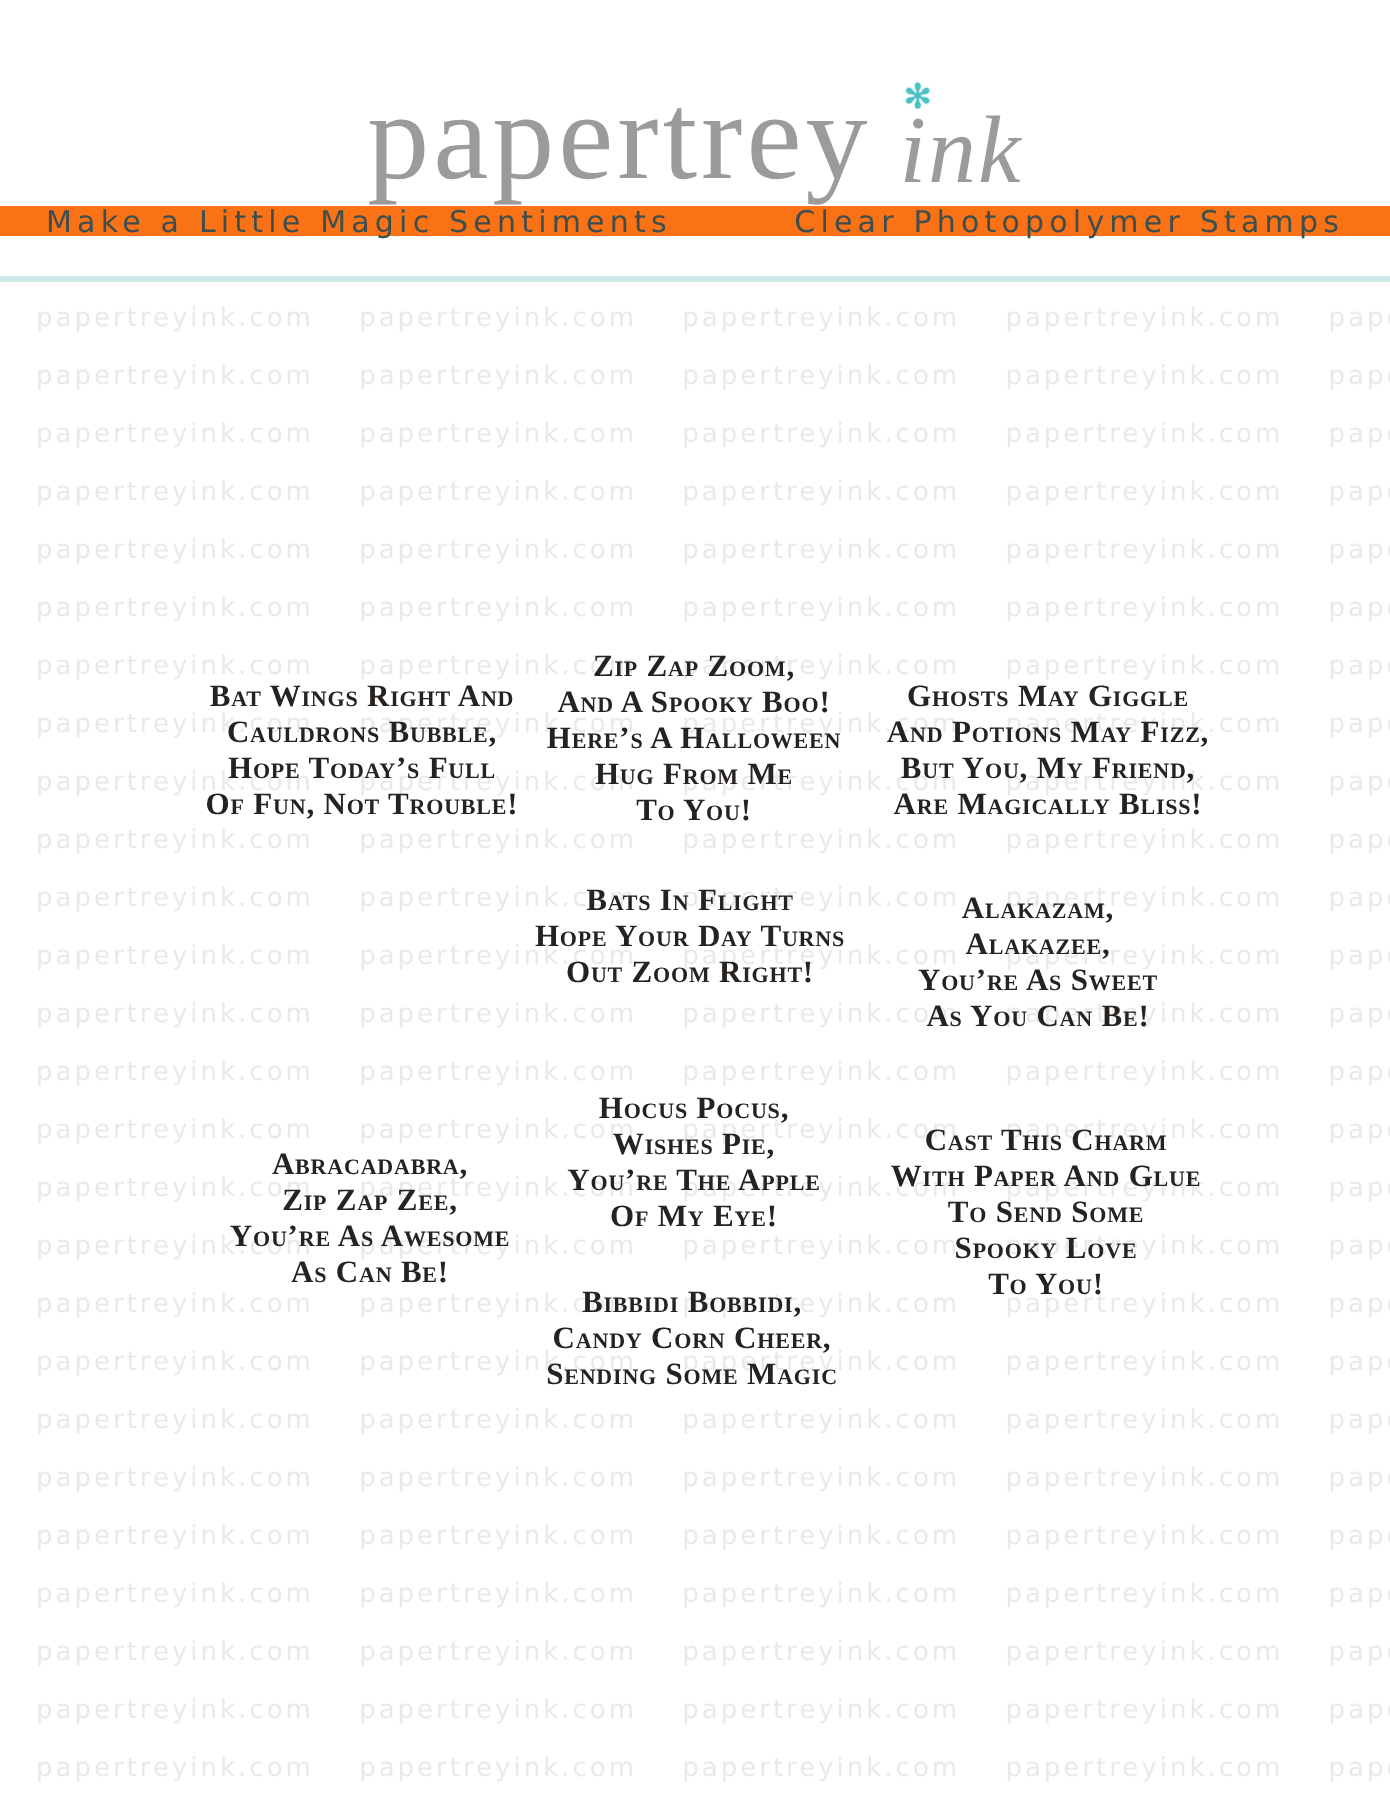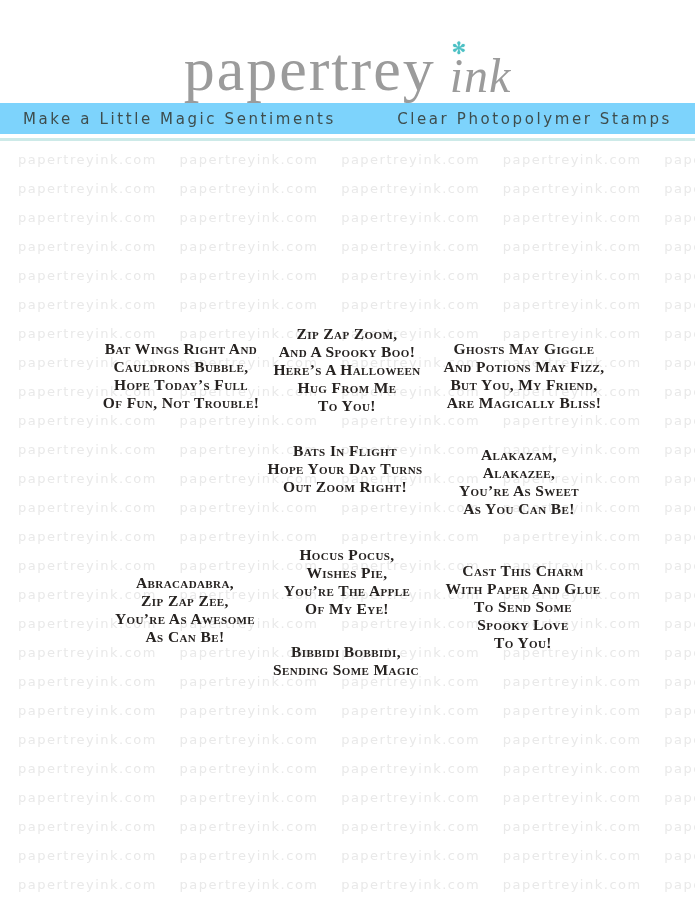--- a/index.html
+++ b/index.html
@@ -11,21 +11,21 @@
             display:flex;align-items:flex-end;justify-content:center;}
   .logo-serif{font-family:"Liberation Serif",serif;font-size:62px;line-height:1;
               color:#9b9b9b;letter-spacing:2px;}
   .ink-wrap{position:relative;display:inline-block;margin-left:14px;}
   .logo-script{font-family:"Liberation Serif",serif;font-style:italic;font-size:48px;
                line-height:1;color:#9b9b9b;letter-spacing:1px;}
   .flower{position:absolute;left:2px;top:-12px;font-size:17px;line-height:1;
           color:#4cc0c4;font-style:normal;text-shadow:0 0 1px #4cc0c4;}
 
   
-  .banner{position:absolute;top:103px;left:0;right:0;height:31px;background:#7dd3fc;
+  .banner{position:absolute;top:103px;left:0;right:0;height:15px;background:#f97316;
           display:flex;align-items:center;justify-content:space-between;
           padding:0 23px;box-sizing:border-box;}
   .banner span{font-family:"DejaVu Sans",sans-serif;font-size:15px;font-weight:500;
                letter-spacing:2.6px;color:#3e4d4d;white-space:nowrap;}
   .banner-rule{position:absolute;top:138px;left:0;right:0;height:3px;background:#cdeae8;}
 
   
   .watermark{position:absolute;top:145px;left:0;right:0;bottom:0;overflow:hidden;z-index:0;}
   .wm-row{height:29px;line-height:29px;white-space:nowrap;overflow:hidden;
           padding-left:18px;
@@ -131,16 +131,17 @@
     </div>
   <div class="stamp" style="left:523px;top:562px;">
       <div>Cast This Charm</div>
       <div>With Paper And Glue</div>
       <div>To Send Some</div>
       <div>Spooky Love</div>
       <div>To You!</div>
     </div>
   <div class="stamp" style="left:346px;top:643px;">
       <div>Bibbidi Bobbidi,</div>
+      <div>Candy Corn Cheer,</div>
       <div>Sending Some Magic</div>
     </div>
 
 </div>
 
 </body></html>

